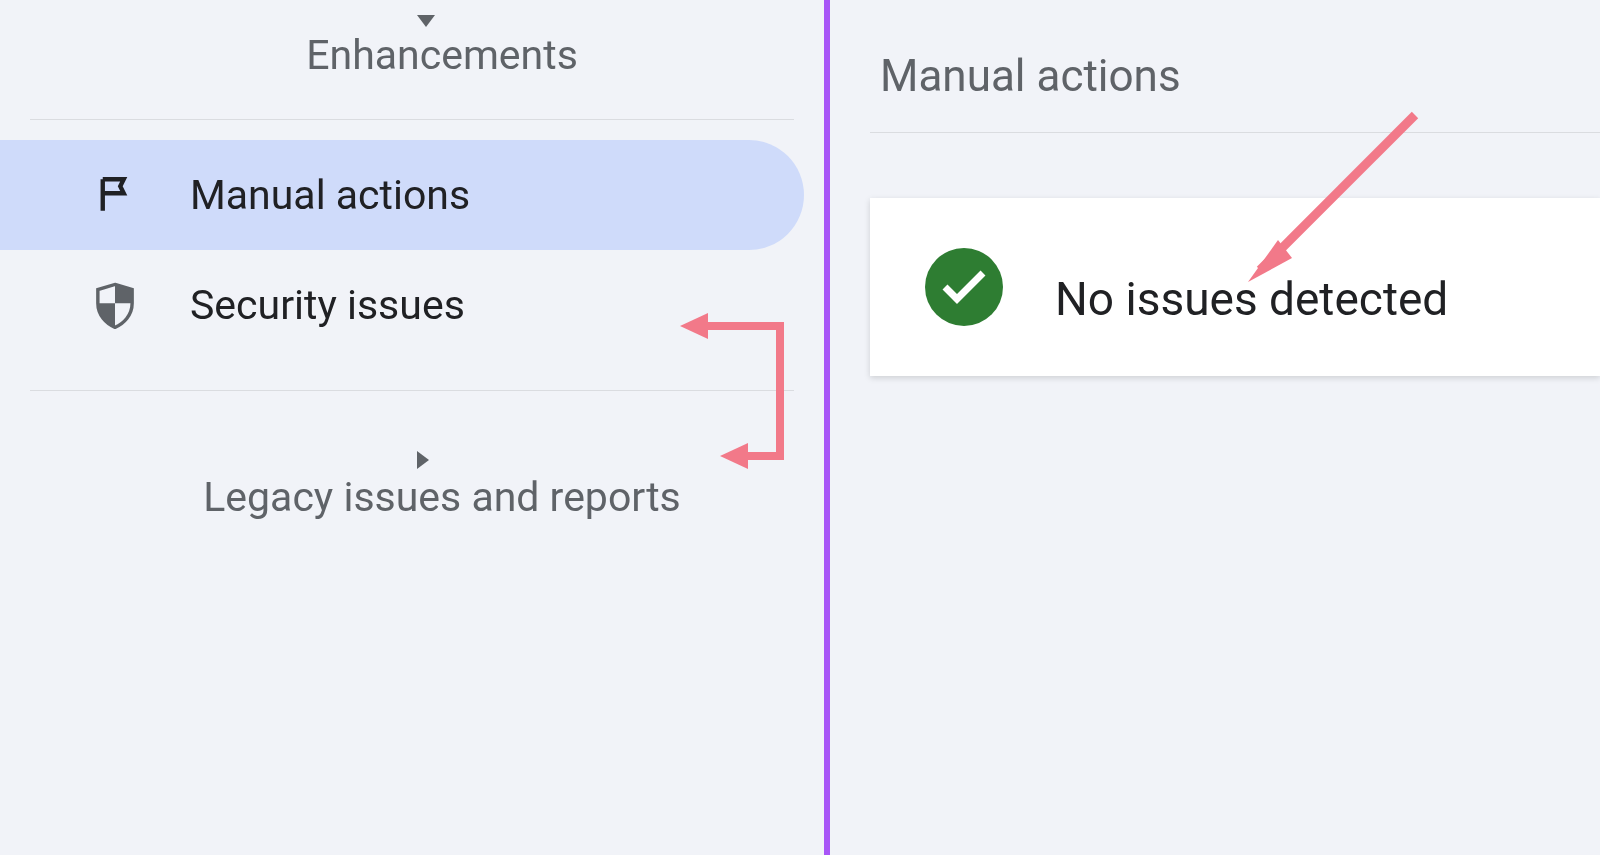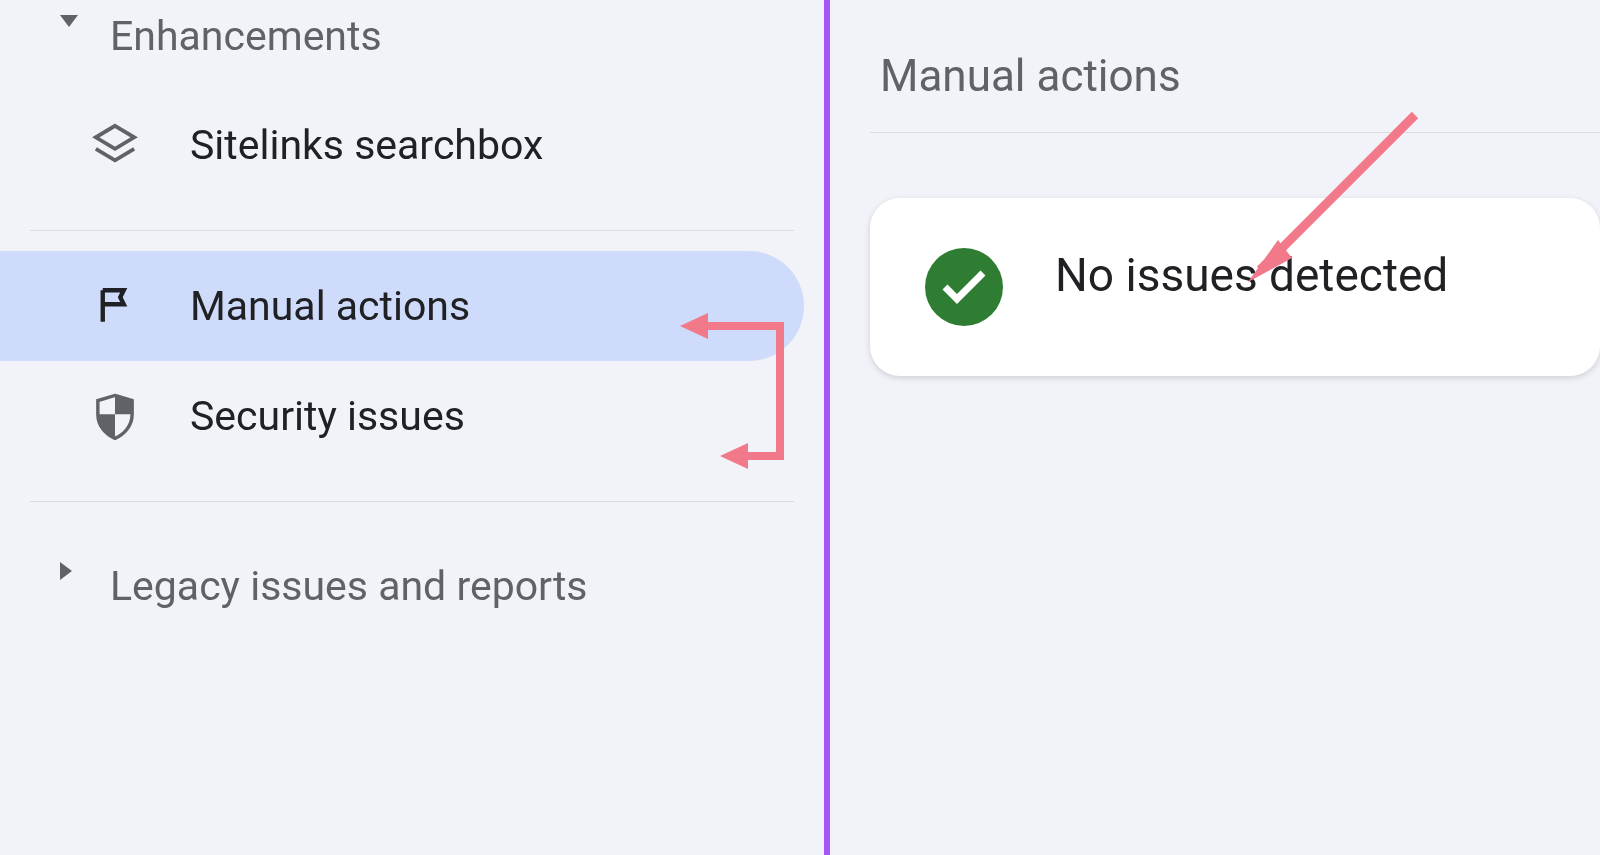--- a/index.html
+++ b/index.html
@@ -27,22 +27,24 @@
       background: #a855f7;
     }
     .main {
       flex: 1;
       background: #f1f3f8;
       position: relative;
       padding: 0;
     }
     .section-header {
       display: flex;
+      align-items: center;
       padding: 20px 0 20px 60px;
       cursor: pointer;
+      flex-direction: column;
     }
     .section-header .chevron {
       width: 20px;
       margin-right: 30px;
     }
     .section-header .label {
       font-size: 41px;
       color: #5f6368;
       font-weight: 400;
     }
@@ -86,23 +88,22 @@
     .main-hr {
       height: 1px;
       background: #dadce0;
       margin: 0 0 0 40px;
     }
     .status-card {
       background: #ffffff;
       margin: 65px 0 0 40px;
       padding: 50px 40px 50px 55px;
       display: flex;
-      align-items: flex-start;
+      align-items: flex-end;
       box-shadow: 0 2px 6px rgba(0,0,0,0.15);
-      border-radius: 30px;
     }
     .check-circle {
       width: 78px;
       height: 78px;
       background: #2e7d32;
       border-radius: 50%;
       display: flex;
       align-items: center;
       justify-content: center;
       margin-right: 52px;
@@ -125,29 +126,20 @@
 
   <div class="section-header" style="padding-top: 12px;">
     <span class="chevron">
       <svg width="18" height="12" viewBox="0 0 18 12">
           <path d="M0 0 L18 0 L9 12 Z" fill="#5f6368"></path>
         </svg>
     </span>
     <span class="label">Enhancements</span>
   </div>
 
-  <div class="nav-item" style="padding-top:40px;padding-bottom:40px;">
-    <span class="icon">
-      <svg width="46" height="46" viewBox="0 0 24 24" fill="none" stroke="#5f6368" stroke-width="2">
-        <path d="M12 2 L22 8 L12 14 L2 8 Z" fill="none"></path>
-        <path d="M2 14 L12 20 L22 14" fill="none"></path>
-      </svg>
-    </span>
-    <span class="label">Sitelinks searchbox</span>
-  </div>
 
   <div class="hr"></div>
 
 
   <div class="nav-item active">
     <span class="icon">
       <svg width="42" height="42" viewBox="0 0 24 24" fill="#202124">
         <path d="M5 3 L5 21 M5 3 L17 3 L15 7 L17 11 L5 11" stroke="#202124" stroke-width="2.5" fill="none" stroke-linejoin="miter"></path>
       </svg>
     </span>

